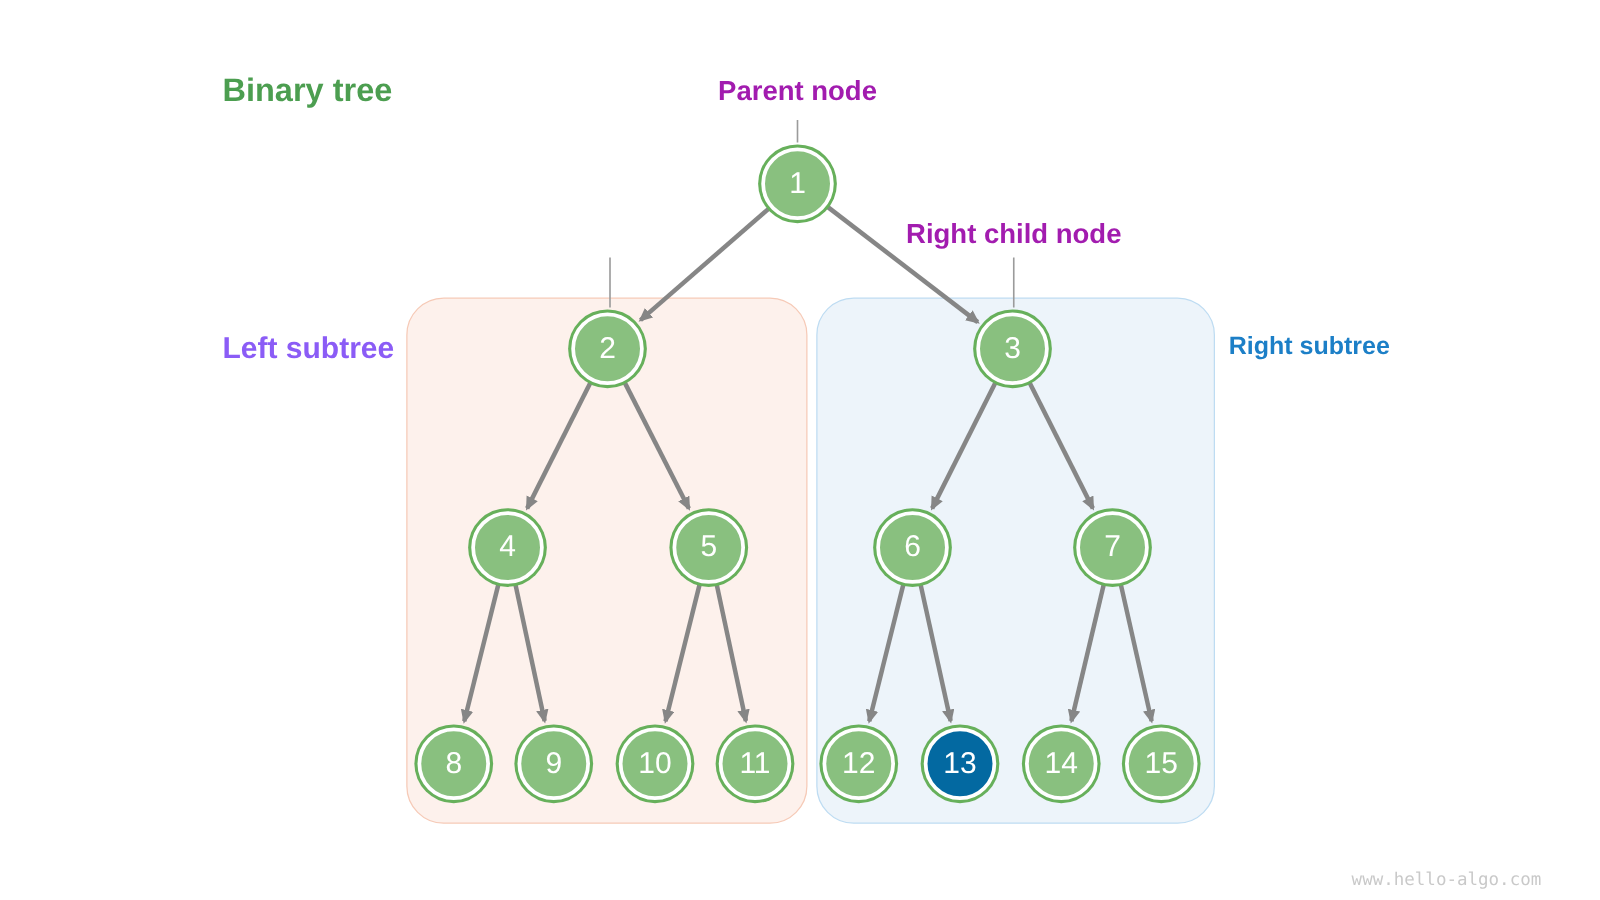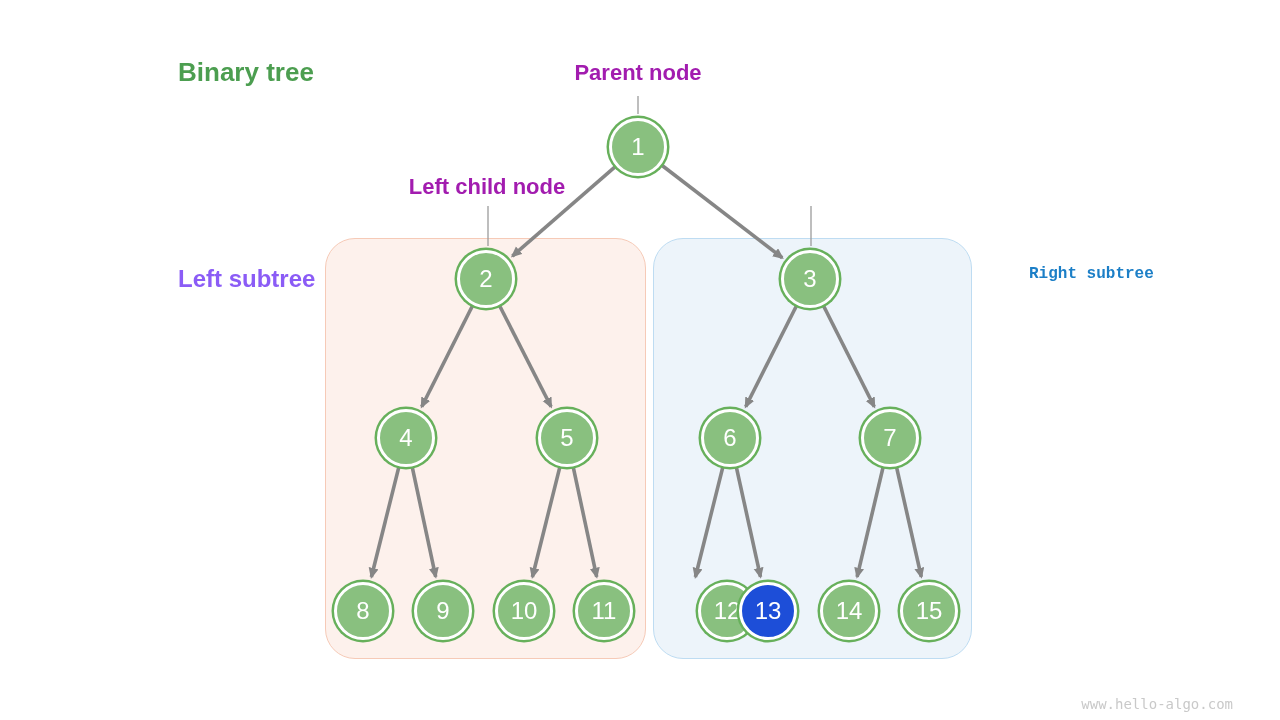--- a/index.html
+++ b/index.html
@@ -17,21 +17,21 @@
     color:#a21caf;
     white-space:nowrap;
     z-index:5;
     line-height:1.1;
   }
   #title-label{left:178px;top:58px;font-size:26px;}
   #parent-label{left:638px;top:61px;font-size:22px;transform:translateX(-50%);}
   #left-child-label{left:487px;top:175px;font-size:22px;transform:translateX(-50%);}
   #right-child-label{left:811px;top:175px;font-size:22px;transform:translateX(-50%);}
   #left-subtree-label{left:178px;top:266px;font-size:24px;}
-  #right-subtree-label{left:1029px;top:266px;font-size:16px;font-family:Liberation Mono, monospace;}
+  #right-subtree-label{left:983px;top:266px;font-size:20px;}
   .subtree-box{
     position:absolute;
     border-radius:30px;
     border:1px solid transparent;
     z-index:1;
   }
   #edges-layer{
     position:absolute;left:0;top:0;
     z-index:2;
   }
@@ -58,22 +58,22 @@
 </style>
 </head>
 <body>
 
 <div id="stage">
 
   <div class="lbl" id="title-label" style="color: rgb(76, 158, 80);">Binary tree</div>
 
   <div class="lbl" id="parent-label">Parent node</div>
 
-  <div class="lbl" id="left-child-label">Left child node</div>
 
+  <div class="lbl" id="right-child-label">Right child node</div>
 
   <div class="lbl" id="left-subtree-label" style="color: #8b5cf6;">Left subtree</div>
 
   <div class="lbl" id="right-subtree-label" style="color: rgb(28, 127, 199);">Right subtree</div>
 
   <div class="subtree-box" id="left-subtree-box" style="left: 325px; top: 238px; width: 319px; height: 419px; background: rgb(253, 241, 236); border-color: rgb(246, 202, 183);"></div>
 
   <div class="subtree-box" id="right-subtree-box" style="left: 653px; top: 238px; width: 317px; height: 419px; background: rgb(237, 244, 250); border-color: rgb(190, 220, 242);"></div>
 
   <svg id="edges-layer" width="1280" height="720">
@@ -128,24 +128,24 @@
       </div>
       <div class="node" style="left: 414px; top: 582px; background: rgb(137, 192, 127); box-shadow: rgb(103, 176, 91) 0px 0px 0px 2.5px;">
         <span>9</span>
       </div>
       <div class="node" style="left: 495px; top: 582px; background: rgb(137, 192, 127); box-shadow: rgb(103, 176, 91) 0px 0px 0px 2.5px;">
         <span>10</span>
       </div>
       <div class="node" style="left: 575px; top: 582px; background: rgb(137, 192, 127); box-shadow: rgb(103, 176, 91) 0px 0px 0px 2.5px;">
         <span>11</span>
       </div>
-      <div class="node" style="left: 658px; top: 582px; background: rgb(137, 192, 127); box-shadow: rgb(103, 176, 91) 0px 0px 0px 2.5px; margin-left: 40px;">
+      <div class="node" style="left: 658px; top: 582px; background: rgb(137, 192, 127); box-shadow: rgb(103, 176, 91) 0px 0px 0px 2.5px;">
         <span>12</span>
       </div>
-      <div class="node" style="left: 739px; top: 582px; background: #1d4ed8; box-shadow: rgb(103, 176, 91) 0px 0px 0px 2.5px;">
+      <div class="node" style="left: 739px; top: 582px; background: #0369a1; box-shadow: rgb(103, 176, 91) 0px 0px 0px 2.5px;">
         <span>13</span>
       </div>
       <div class="node" style="left: 820px; top: 582px; background: rgb(137, 192, 127); box-shadow: rgb(103, 176, 91) 0px 0px 0px 2.5px; text-align: center;">
         <span>14</span>
       </div>
       <div class="node" style="left: 900px; top: 582px; background: rgb(137, 192, 127); box-shadow: rgb(103, 176, 91) 0px 0px 0px 2.5px;">
         <span>15</span>
       </div>
     </div>
 

